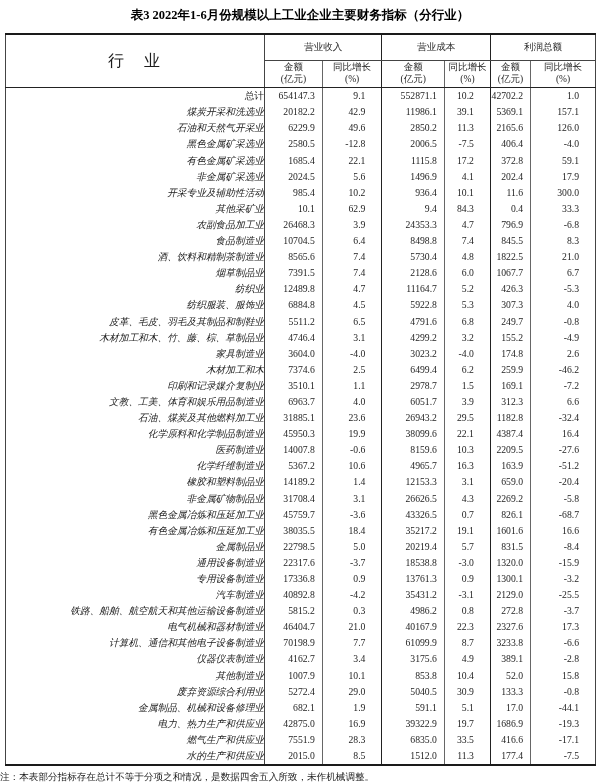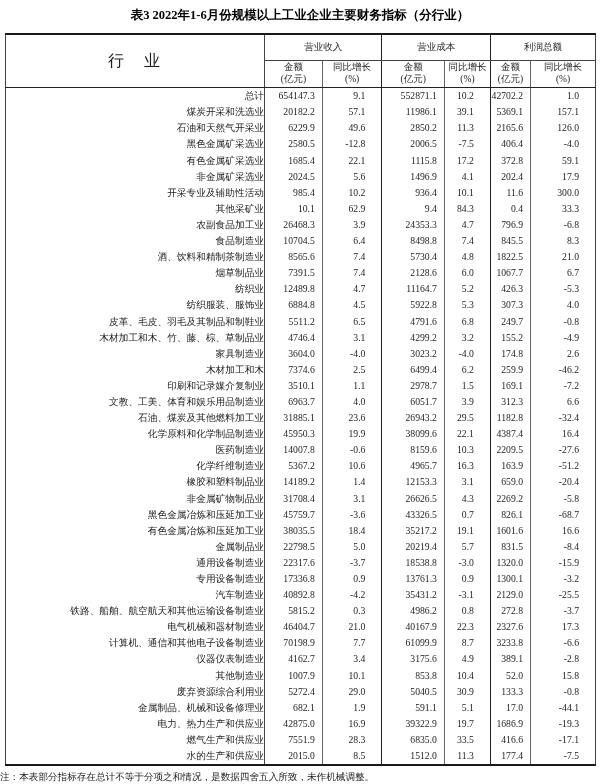--- a/index.html
+++ b/index.html
@@ -28,21 +28,21 @@
   .sub-row th.s1{border-left:1px solid #666;}
   .sub-row th.s2{border-left:1.6px solid #222;}
   .sub-row th.s3{border-left:1px solid #666;}
   .sub-row th.s4{border-left:1.6px solid #222;}
   .sub-row th.s5{border-left:1px solid #666;}
   tbody td{
     height:16.1px;font-size:9.7px;line-height:1;vertical-align:middle;
     padding:0;white-space:nowrap;overflow:hidden;color:#1c1c1c;
   }
   tbody td.industry{text-align:right;padding-left:6px;}
-  tbody td.industry.indent{padding-left:27px;}
+  tbody td.industry.indent{padding-left:27px;font-style:italic;}
   tbody td.num{text-align:right;}
   tbody td.amt{padding-right:7px;}
   tbody td.gr{padding-right:16px;}
   tbody td:nth-child(2){border-left:1px solid #444;}
   tbody td:nth-child(3){border-left:1px solid #666;}
   tbody td:nth-child(4){border-left:1.6px solid #222;}
   tbody td:nth-child(5){border-left:1px solid #666;}
   tbody td:nth-child(6){border-left:1.6px solid #222;}
   tbody td:nth-child(7){border-left:1px solid #666;}
   .note{font-size:9.6px;margin-top:5px;color:#1c1c1c;}
@@ -103,21 +103,21 @@
           <td class="num amt">654147.3</td>
           <td class="num gr">9.1</td>
           <td class="num amt">552871.1</td>
           <td class="num gr">10.2</td>
           <td class="num amt">42702.2</td>
           <td class="num gr">1.0</td>
         </tr>
         <tr>
           <td class="industry indent">煤炭开采和洗选业</td>
           <td class="num amt">20182.2</td>
-          <td class="num gr">57.1</td>
+          <td class="num gr">42.9</td>
           <td class="num amt">11986.1</td>
           <td class="num gr">39.1</td>
           <td class="num amt">5369.1</td>
           <td class="num gr">157.1</td>
         </tr>
         <tr>
           <td class="industry indent">石油和天然气开采业</td>
           <td class="num amt">6229.9</td>
           <td class="num gr">49.6</td>
           <td class="num amt">2850.2</td>

